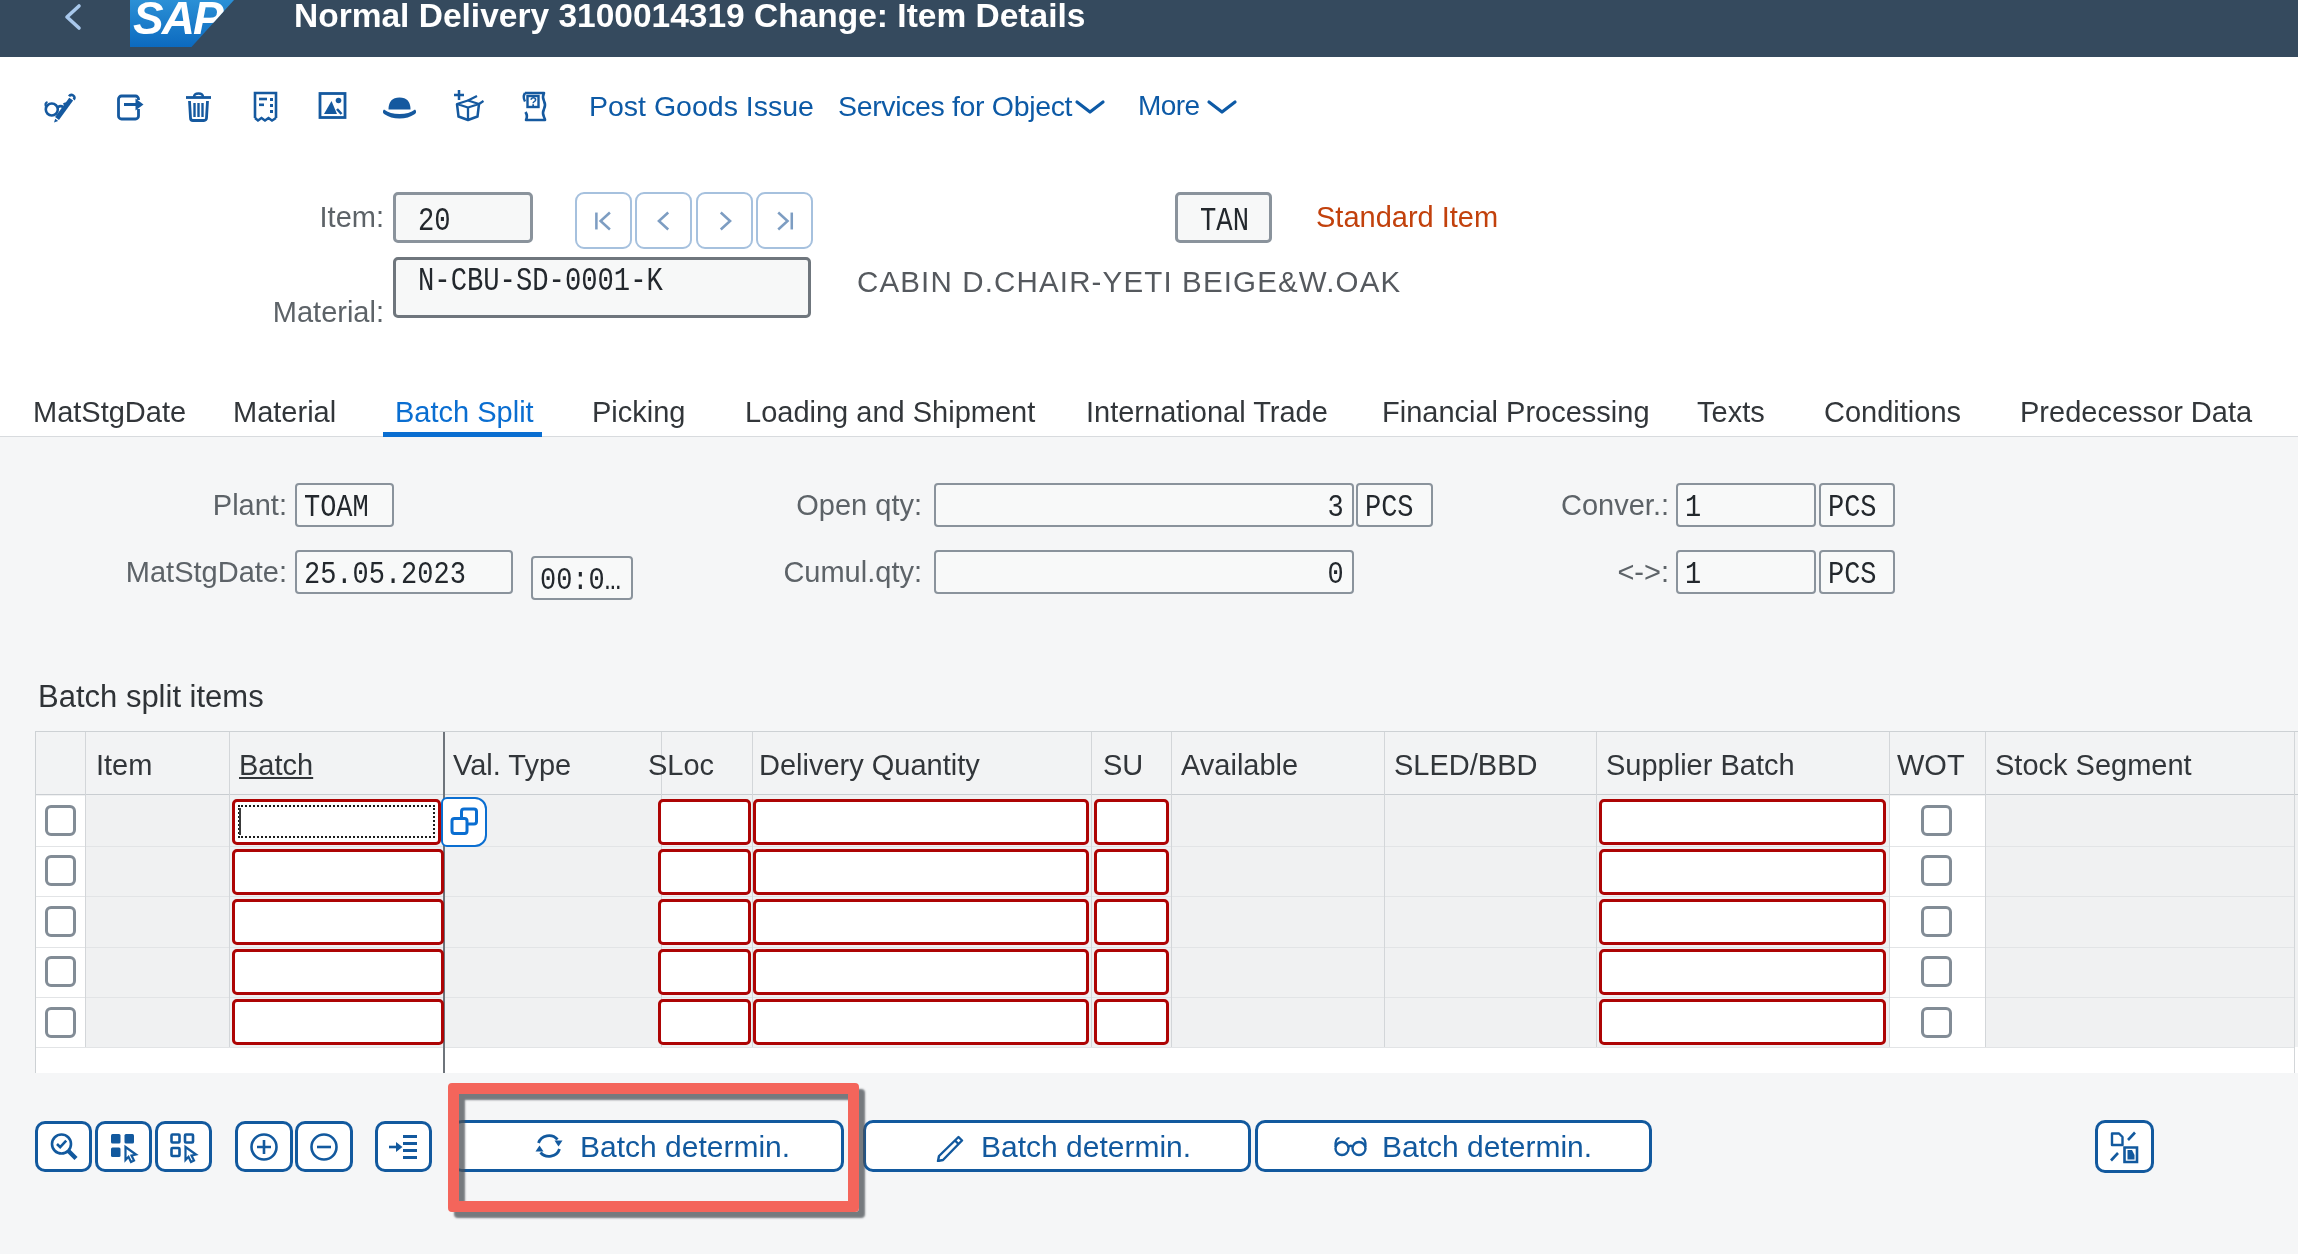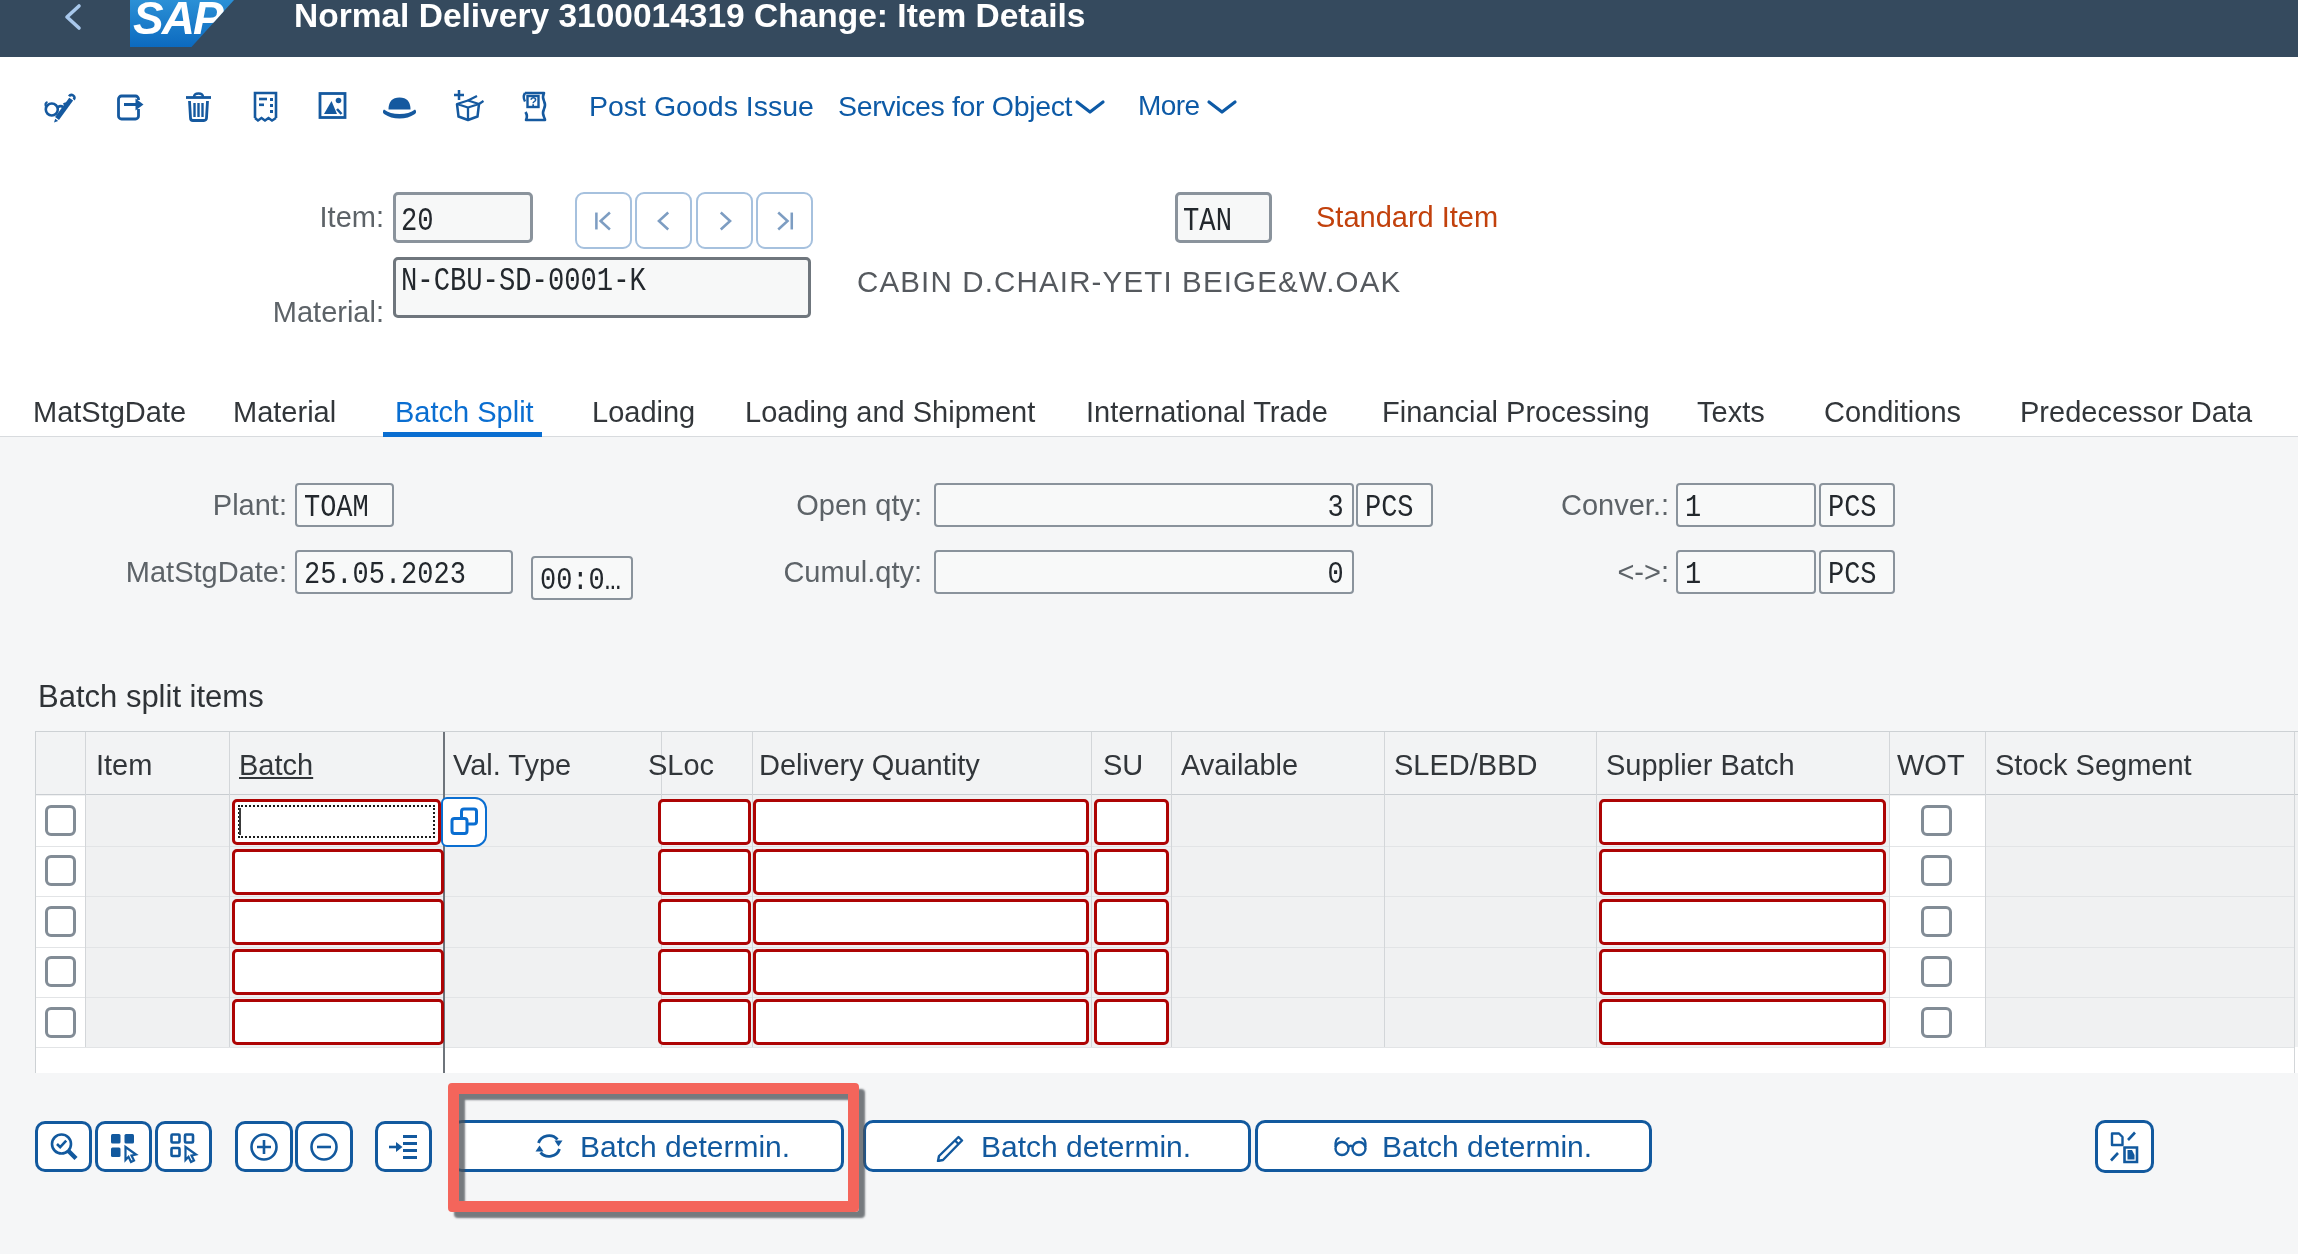--- a/index.html
+++ b/index.html
@@ -7,21 +7,21 @@
     font-family:"Liberation Sans", sans-serif; }
   .abs { position:absolute; }
   #page { position:relative; width:2298px; height:1254px; overflow:hidden; }
   .lbl { font-size:29px; color:#5d6368; text-align:right; line-height:44px; }
   .mono { font-family:"Liberation Mono", monospace; font-size:30px; color:#20252a; }
   .v { display:inline-block; font-family:"Liberation Mono", monospace; font-size:34px;
        transform:scaleX(0.80); transform-origin:0 50%; color:#23282d; }
   .v2 { font-size:31px; transform:scaleX(0.87); }
   .vr { transform-origin:100% 50%; }
   .inp { background:#f7f8f8; border:3px solid #8a939c; border-radius:5px;
-         line-height:53px; padding-left:5px; }
+         line-height:53px; padding-left:22px; }
   .inp2 { background:#f8f9f9; border:2.5px solid #8a939c; border-radius:4px;
          line-height:45px; padding-left:7px; }
   .navbtn { background:#fff; border:2.5px solid #a6c1de; border-radius:9px; }
   .redinp { background:#fff; border:3.5px solid #ad0404; border-radius:5px; }
   .cb { background:#fff; border:3px solid #828c96; border-radius:6px; width:31px; height:31px; }
   .colline { background:#d3d6d9; width:1px; }
   .rowline { background:#e2e4e6; height:1px; }
   .hdr { font-size:29px; color:#32363a; line-height:29px; }
   .btn { background:#fff; border:3px solid #12599e; border-radius:10px; }
   .btntxt { font-size:30px; color:#12599e; }
@@ -163,21 +163,21 @@
   <div class="abs inp mono" style="left:1175px;top:192px;width:97px;height:51px;"><span class="v">TAN</span></div>
   <div class="abs" style="left:1316px;top:195px;font-size:29px;line-height:44px;color:#c2410c;">Standard Item</div>
 
   <div class="abs lbl" style="left:184px;top:258px;width:200px;margin-top:32px;">Material:</div>
   <div class="abs inp mono" style="left:393px;top:257px;width:418px;height:61px;border-color:#6f767d;line-height:42px;"><span class="v">N-CBU-SD-0001-K</span></div>
   <div class="abs" style="left:857px;top:258px;font-size:29.5px;line-height:48px;color:#55595e;letter-spacing:1.15px;">CABIN D.CHAIR-YETI BEIGE&amp;W.OAK</div>
 
   <div class="tab" style="left:33px;">MatStgDate</div>
   <div class="tab" style="left:233px;">Material</div>
   <div class="tab" style="left:395px;color:#0a6ed1;">Batch Split</div>
-  <div class="tab" style="left:592px;">Loading</div>
+  <div class="tab" style="left:592px;">Picking</div>
   <div class="tab" style="left:745px;">Loading and Shipment</div>
   <div class="tab" style="left:1086px;">International Trade</div>
   <div class="tab" style="left:1382px;">Financial Processing</div>
   <div class="tab" style="left:1697px;">Texts</div>
   <div class="tab" style="left:1824px;">Conditions</div>
   <div class="tab" style="left:2020px;">Predecessor Data</div>
   <div class="abs" style="left:0;top:436px;width:2298px;height:1px;background:#d8dbde;"></div>
   <div class="abs" style="left:383px;top:432px;width:159px;height:5px;background:#0a6ed1;"></div>
 
   <div class="abs" style="left:0;top:437px;width:2298px;height:817px;background:#f5f6f7;"></div>

